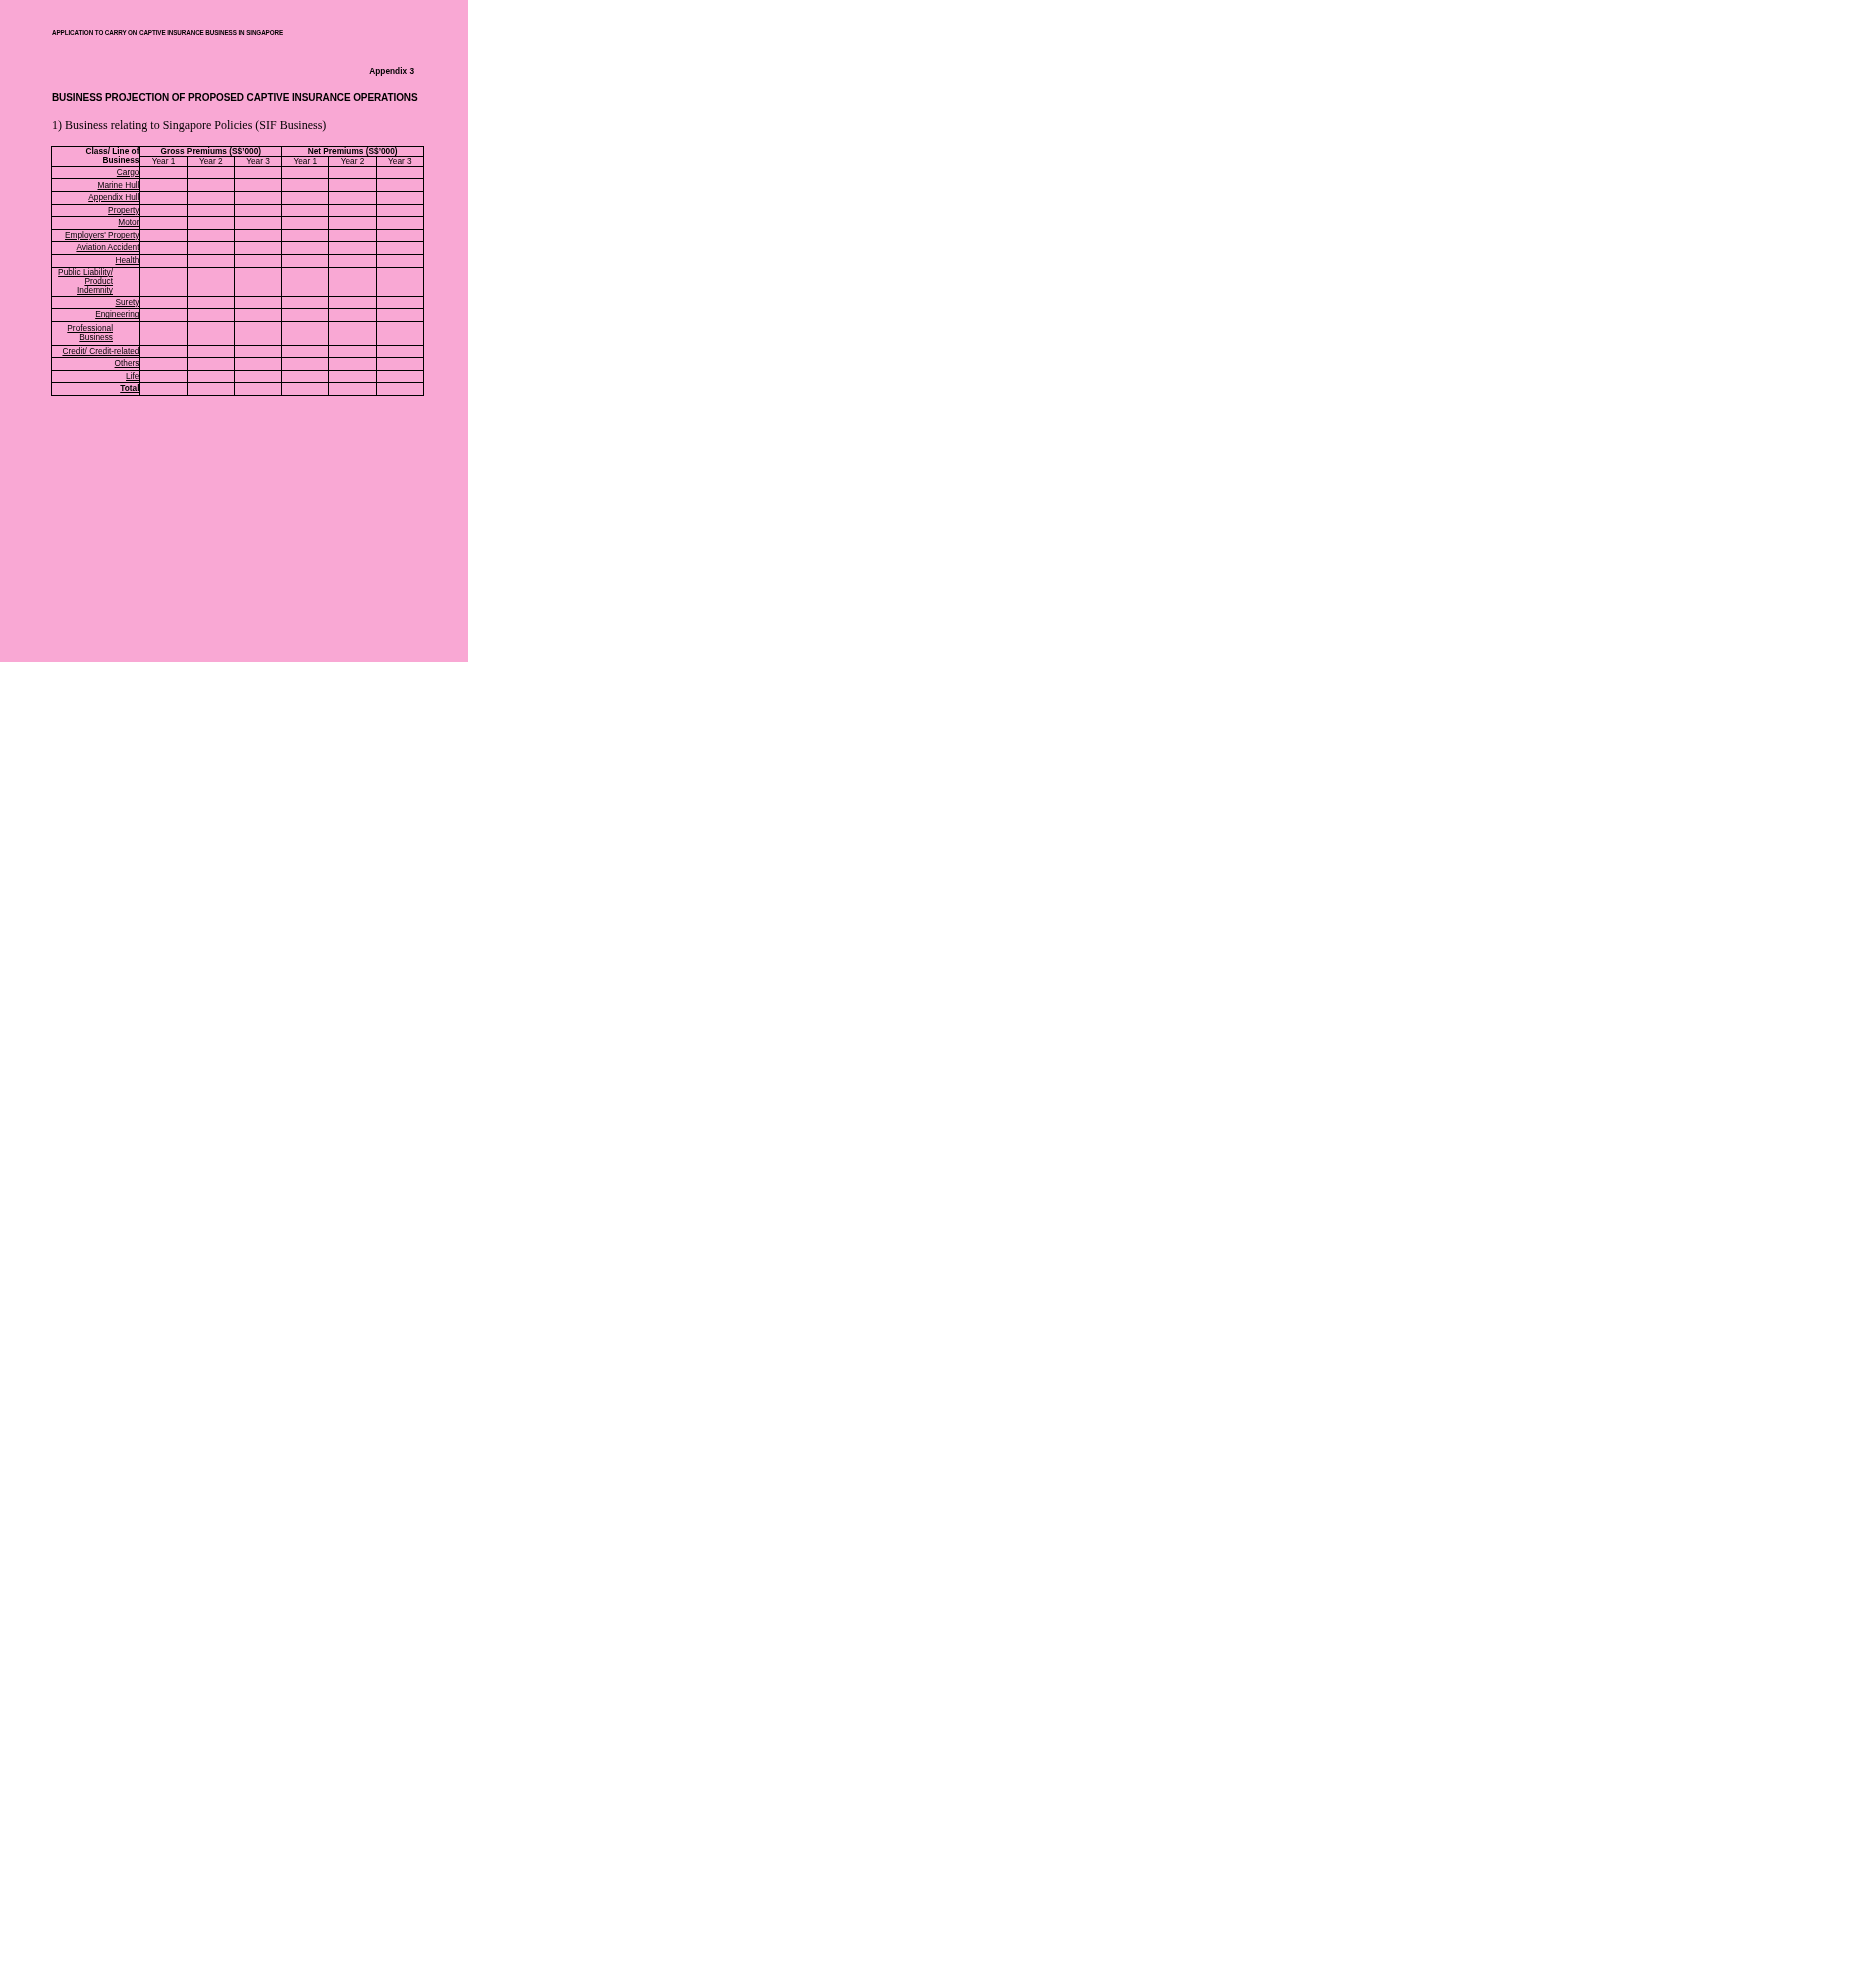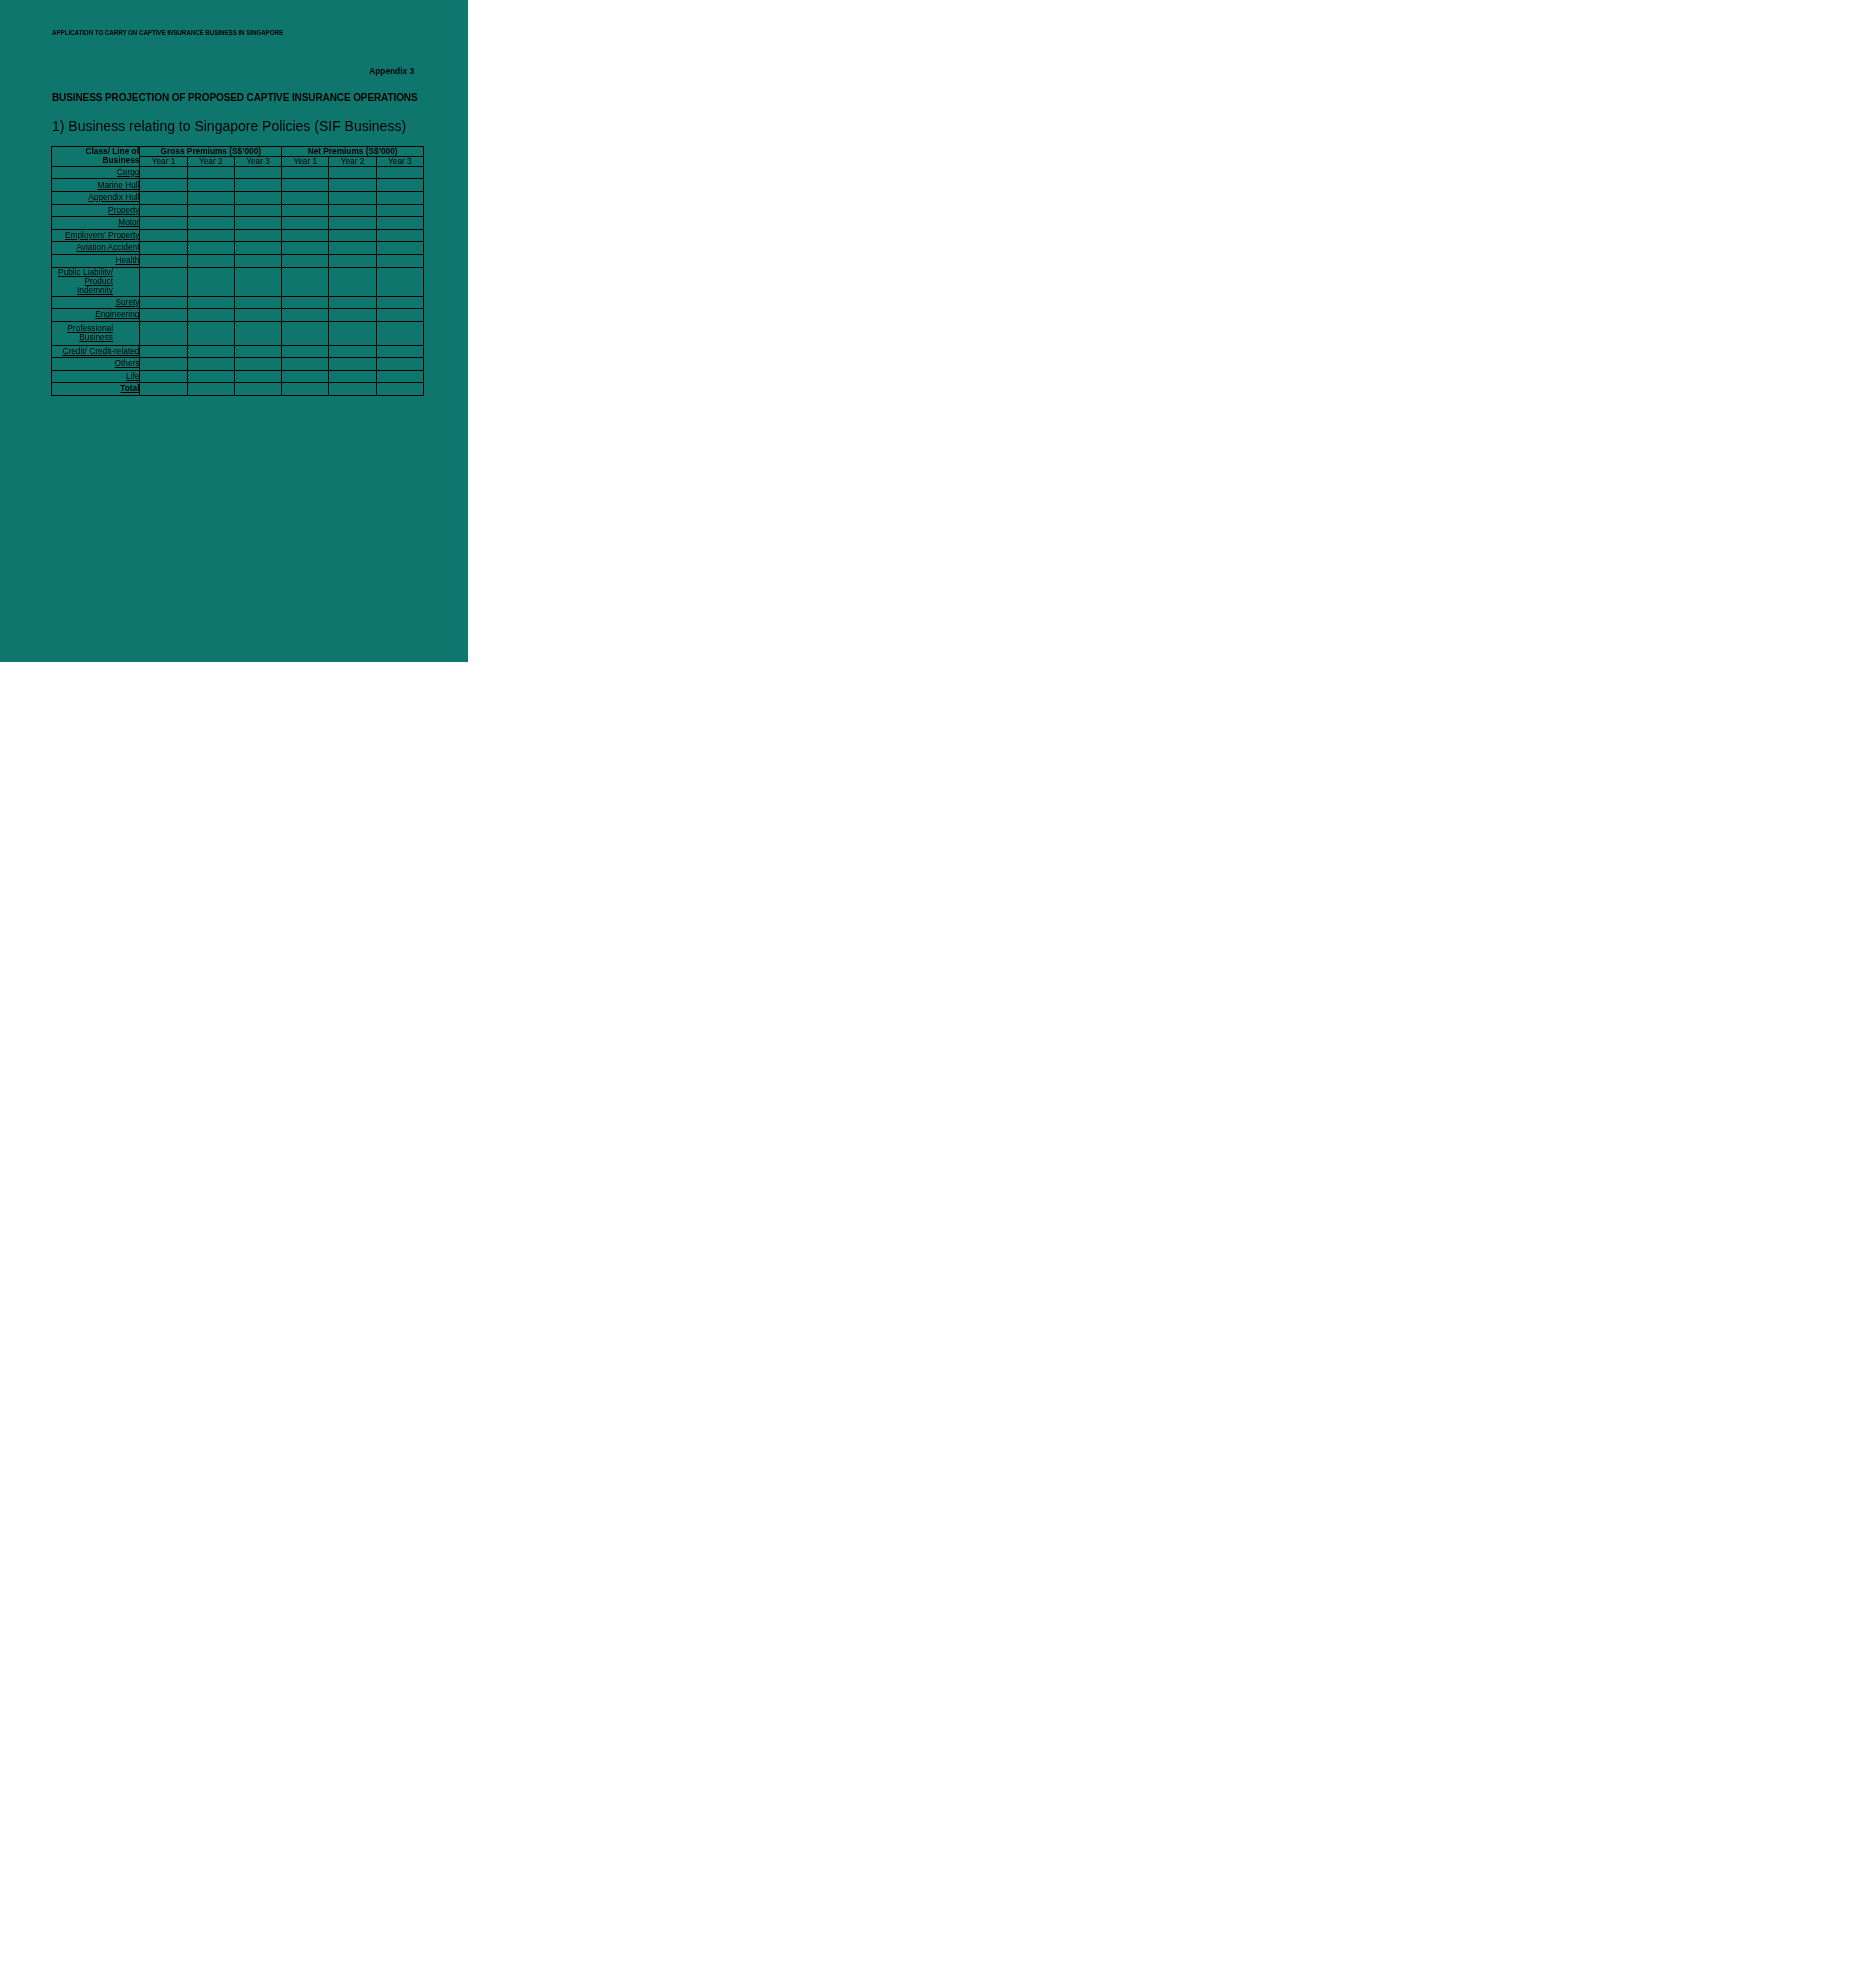--- a/index.html
+++ b/index.html
@@ -4,21 +4,21 @@
 <style>
   html, body {
     margin: 0;
     padding: 0;
     background: #ffffff;
   }
   .page {
     position: relative;
     width: 468px;
     height: 662px;
-    background: #0f766e;
+    background: #f9a8d4;
     color: #000000;
     font-family: "Liberation Sans", "DejaVu Sans", sans-serif;
     overflow: hidden;
   }
   .doc-header {
     position: absolute;
     left: 52px;
     top: 29px;
     font-size: 6.3px;
     font-weight: bold;
@@ -40,21 +40,22 @@
     font-size: 10px;
     font-weight: bold;
     letter-spacing: -0.1px;
     text-align: center;
     white-space: nowrap;
   }
   .section-item {
     position: absolute;
     left: 52px;
     top: 118px;
-    font-size: 14px;
+    font-size: 12px;
+    font-family: Liberation Serif, serif;
   }
   table.projection {
     position: absolute;
     left: 51px;
     top: 146px;
     width: 373px;
     border-collapse: collapse;
     table-layout: fixed;
     font-size: 8.3px;
   }

